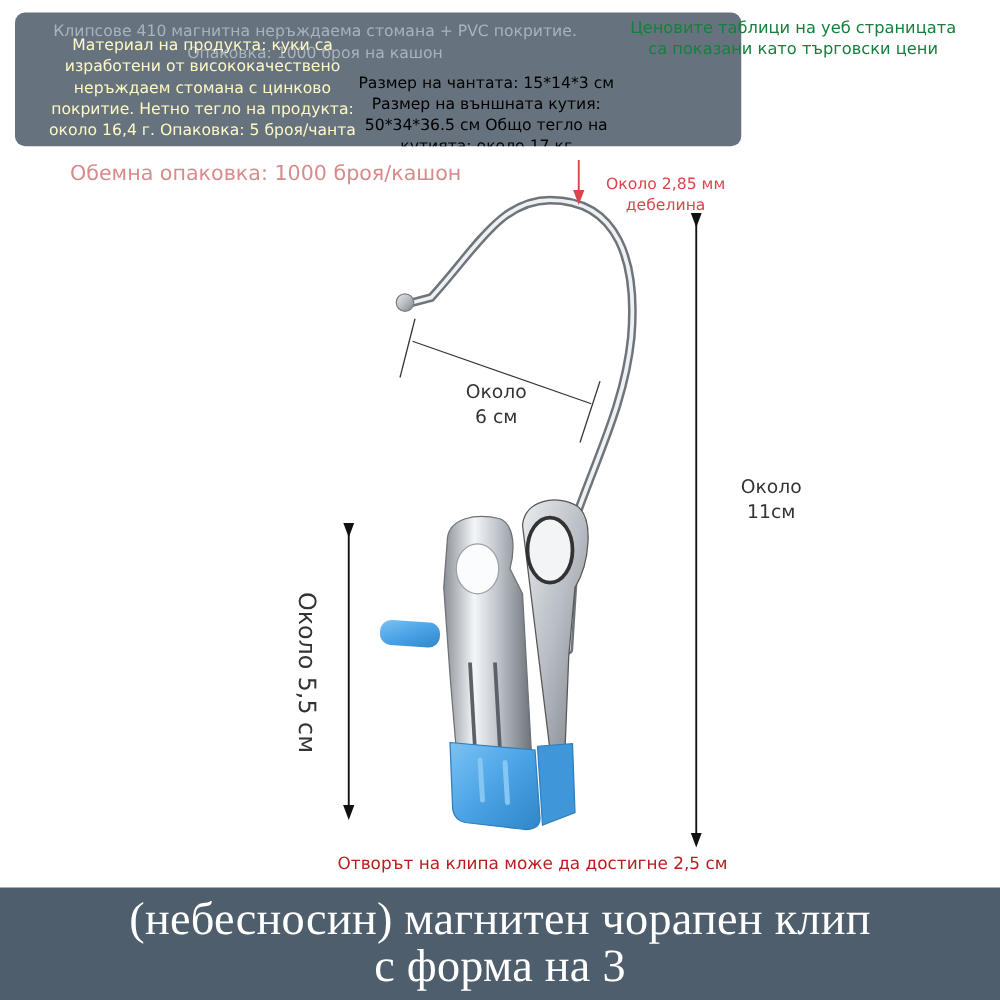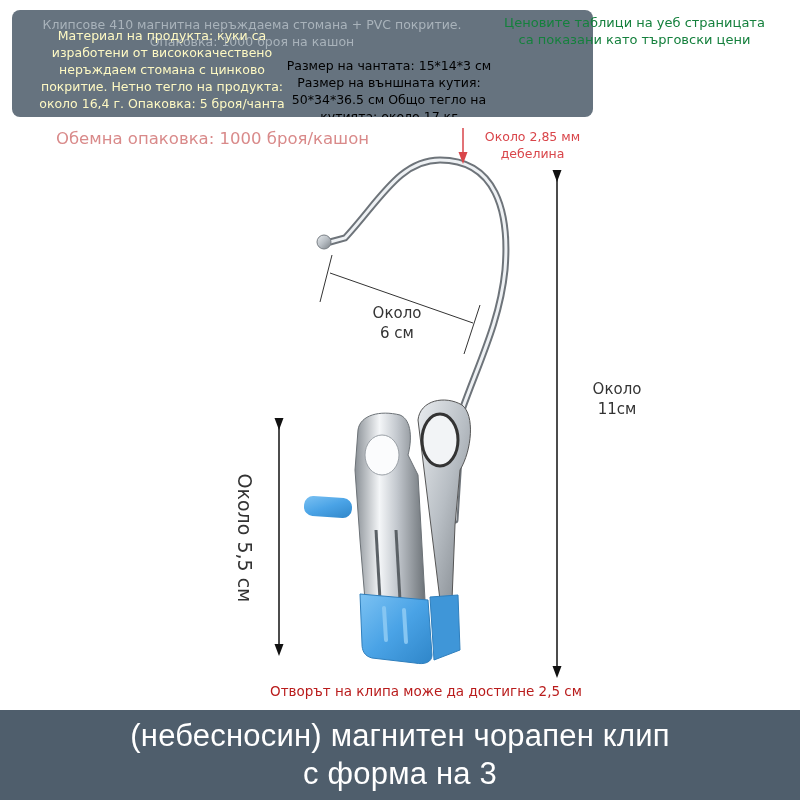--- a/index.html
+++ b/index.html
@@ -23,43 +23,43 @@
       position: absolute; left: 492px; top: 14px; width: 285px; text-align: center;
       font-size: 13px; line-height: 17px; color: #15803d;
     }
 
     .bulk-pack {
       position: absolute; left: 40px; top: 128px; width: 345px; text-align: center;
       color: #d98a8a; font-size: 16.5px; line-height: 21px;
     }
 
     .thickness {
-      position: absolute; left: 470px; top: 128px; width: 125px; text-align: center;
+      position: absolute; left: 470px; top: 138px; width: 125px; text-align: center;
       color: #d9454a; font-size: 12.5px; line-height: 17px;
     }
 
     .dim-label {
       position: absolute; color: #333; font-size: 15px; line-height: 20px; text-align: center;
     }
     .dim-hook { left: 352px; top: 303px; width: 90px; }
     .dim-height { left: 572px; top: 379px; width: 90px; }
     .dim-clip {
       left: 135px; top: 528px; width: 220px; font-size: 19px;
       transform: rotate(90deg); transform-origin: center center;
     }
     .dim-opening {
       position: absolute; left: 236px; top: 682px; width: 380px; text-align: center;
       color: #b91c1c; font-size: 13.5px; line-height: 18px;
     }
 
     .title-bar {
       position: absolute; left: 0; top: 710px; width: 800px; height: 90px;
       background: #4f5e6c; color: #ffffff; text-align: center;
-      font-family: Liberation Sans, sans-serif;
-      font-size: 31px; line-height: 38px; padding-top: 7px; letter-spacing: 0.2px;
+      font-family: Liberation Serif, serif;
+      font-size: 37px; line-height: 38px; padding-top: 7px; letter-spacing: 0.2px;
     }
 
     svg.art { position: absolute; left: 0; top: 0; }
   </style>
 </head>
 <body>
 
 <div class="canvas">
 
   <svg class="art" width="800" height="800" viewBox="0 0 800 800">

